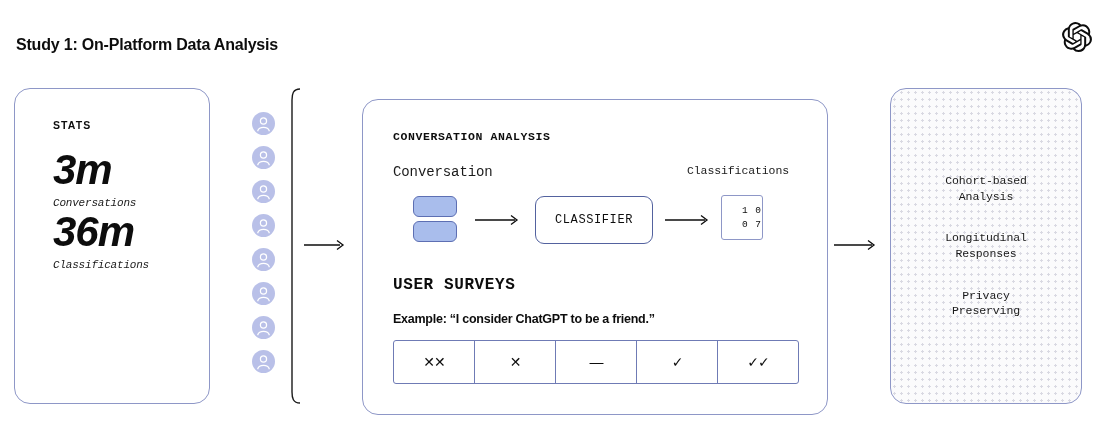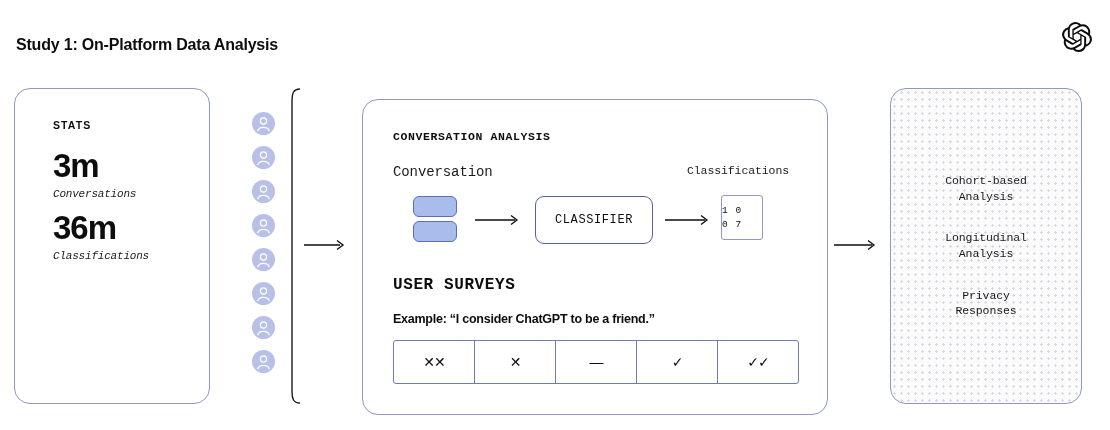--- a/index.html
+++ b/index.html
@@ -56,25 +56,26 @@
     position: absolute;
     left: 38px;
     top: 30px;
     font-size: 10.5px;
     font-weight: bold;
     letter-spacing: 1.1px;
     color: #0d0d0d;
   }
   .stat-block { position: absolute; left: 38px; }
   .stat-value {
-    font-size: 33px;
+    font-size: 42px;
     font-weight: bold;
     letter-spacing: -1px;
     line-height: 1;
     color: #0d0d0d;
+    font-style: italic;
   }
   .stat-label {
     font-size: 11px;
     letter-spacing: -0.2px;
     color: #1a1a1a;
     margin-top: 6px;
     font-style: italic;
   }
   #stat-0 { top: 60px; }
   #stat-1 { top: 122px; }
@@ -177,21 +178,21 @@
     position: absolute;
     left: 358px;
     top: 95px;
     width: 42px;
     height: 45px;
     border: 1.4px solid #8e97c7;
     border-radius: 3px;
     box-sizing: border-box;
     display: flex;
     flex-direction: column;
-    align-items: flex-start;
+    align-items: flex-end;
     justify-content: center;
     font-size: 9.5px;
     line-height: 1.45;
     letter-spacing: 1px;
     color: #0d0d0d;
   }
   #user-surveys-heading {
     position: absolute;
     left: 30px;
     top: 176px;
@@ -393,16 +394,16 @@
   <svg width="48" height="14" viewBox="0 0 48 14">
       <line x1="0" y1="7" x2="38" y2="7" stroke="#0d0d0d" stroke-width="1.3"></line>
       <path d="M34 2.6 L40 7 L34 11.4" fill="none" stroke="#0d0d0d" stroke-width="1.3"></path>
     </svg>
 </div>
 
 <div class="panel" id="outcomes-panel">
   <div class="outcome-item mono">Cohort-based
 Analysis</div>
   <div class="outcome-item mono">Longitudinal
-Analysis</div>
+Responses</div>
   <div class="outcome-item mono">Privacy
-Responses</div>
+Preserving</div>
 </div>
 
 </body></html>

